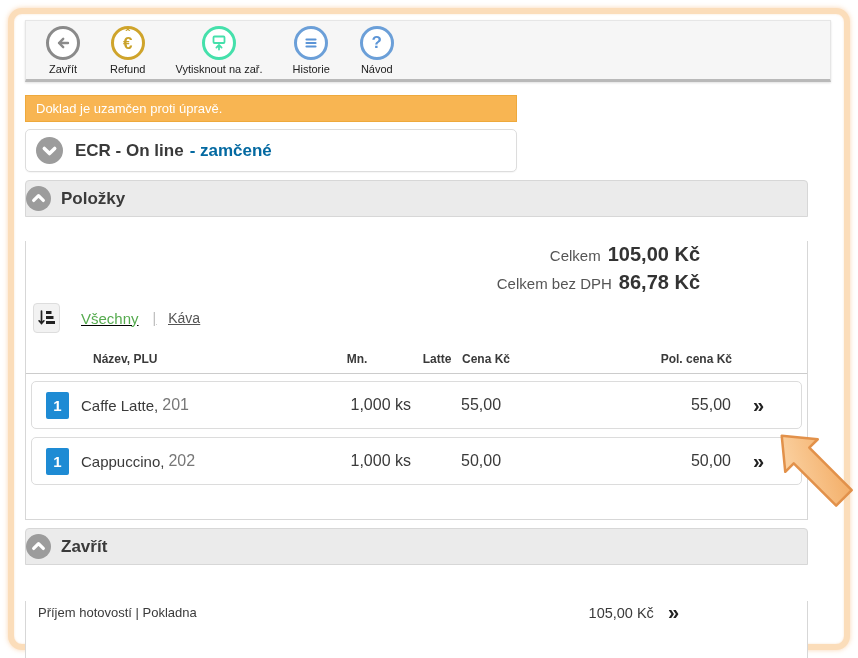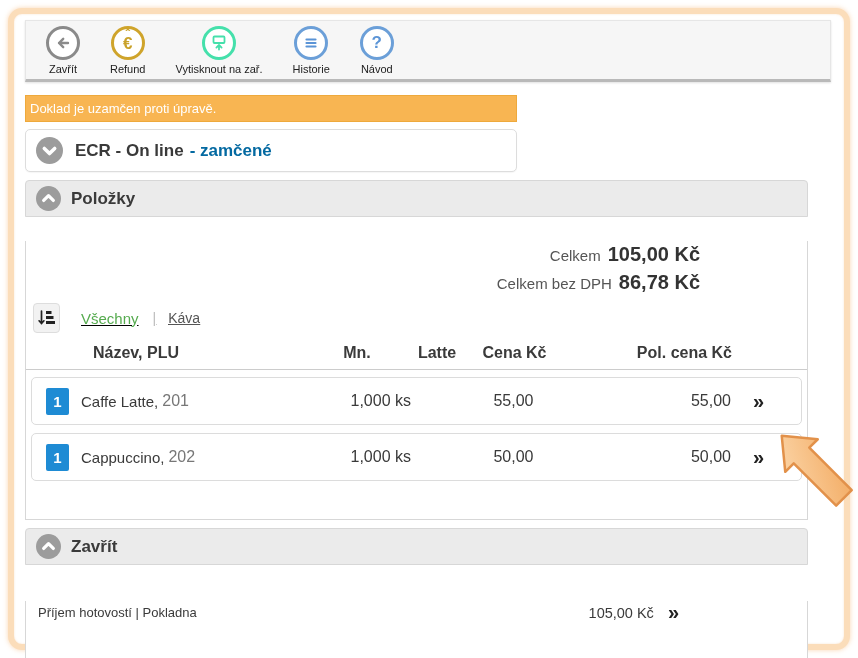--- a/index.html
+++ b/index.html
@@ -30,37 +30,37 @@
   .tool-circle.blue  { border-color:#6b9fd8; }
   .tool-label { font-size:11px; color:#222; margin-top:3px; white-space:nowrap; }
   .euro-glyph { color:#c9a22b; font-size:17px; font-weight:bold; line-height:1; position:relative; top:1px; }
   .euro-hat { position:absolute; top:-1px; left:50%; transform:translateX(-50%); color:#c9a22b; font-size:13px; font-weight:bold; line-height:1; }
   .help-glyph { color:#5b94d6; font-size:17px; font-weight:bold; }
 
   
   .banner {
     margin-top:13px; width:492px; height:27px; background:#f8b552;
     border:1px solid #eea93c; color:#fff; font-size:13px;
-    display:flex; align-items:center; padding-left:4px;
+    display:flex; align-items:center; padding-left:10px;
   }
 
   
   .ecr-box {
     margin-top:7px; width:492px; height:43px; background:#fff;
     border:1px solid #ddd; border-radius:5px;
     display:flex; align-items:center; padding-left:10px; box-shadow:0 1px 1px rgba(0,0,0,.04);
   }
   .ecr-title { font-size:17px; font-weight:bold; color:#3a3a3a; margin-left:12px; }
   .ecr-status { font-size:17px; font-weight:bold; color:#0369a1; margin-left:6px; }
 
   
   .section-header {
     margin-top:8px; width:783px; height:37px; background:#ebebeb;
     border:1px solid #d7d7d7; border-radius:4px 4px 0 0;
-    display:flex; align-items:center; padding-left:10px;
+    display:flex; align-items:center; 
   }
   .section-title { font-size:17px; font-weight:bold; color:#3a3a3a; margin-left:10px; }
   .panel { width:783px; background:#fff; border:1px solid #d7d7d7; border-top:none; }
   .items-panel { height:279px; }
   .payments-panel { height:86px; }
 
   
   .totals { margin-top:24px; text-align:right; padding-right:107px; line-height:27px; }
   .total-label { font-size:15px; color:#555; }
   .total-value { font-size:20px; font-weight:bold; color:#333; margin-left:7px; }
@@ -70,28 +70,28 @@
   .sort-btn {
     width:27px; height:30px; background:#f2f2f2; border:1px solid #ddd; border-radius:4px;
     display:flex; align-items:center; justify-content:center; cursor:pointer;
   }
   .filter-all { font-size:15px; color:#56ab4f; margin-left:21px; cursor:pointer; }
   .filter-sep { font-size:14px; color:#bbb; margin-left:14px; }
   .filter-link { font-size:14px; color:#555; text-decoration:underline; margin-left:12px; cursor:pointer; }
 
   
   .thead {
-    margin-top:4px; display:flex; align-items:center;
+    margin-top:12px; display:flex; align-items:center;
     border-bottom:1px solid #ccc; padding:7px 20px 7px 0;
-    font-size:16px; font-weight:bold; color:#3a3a3a;
+    font-size:12px; font-weight:bold; color:#3a3a3a;
   }
   .col-name { flex:1; padding-left:67px; }
   .col-qty { width:110px; text-align:center; }
   .col-sleva { width:50px; text-align:center; }
-  .col-cena { width:105px; text-align:center; }
+  .col-cena { width:105px; text-align:left; }
   .col-pol { width:165px; text-align:right; }
   .col-chev { width:55px; text-align:center; }
 
   .item-row {
     margin:7px 5px 8px 5px; height:48px; border:1px solid #dcdcdc; border-radius:5px;
     display:flex; align-items:center; padding-right:15px; background:#fff;
   }
   .row-name-cell { flex:1; display:flex; align-items:center; }
   .qty-badge {
     width:23px; height:27px; background:#1e8bd4; border-radius:2px; margin-left:14px;

